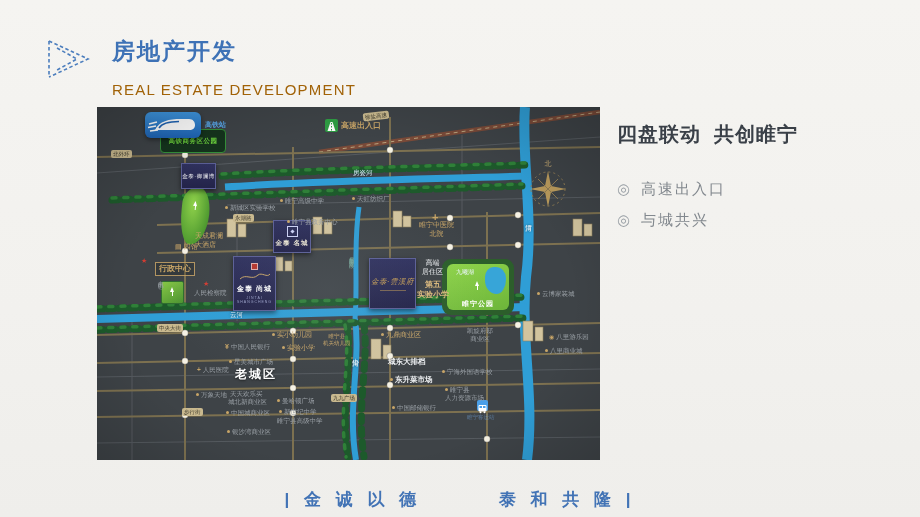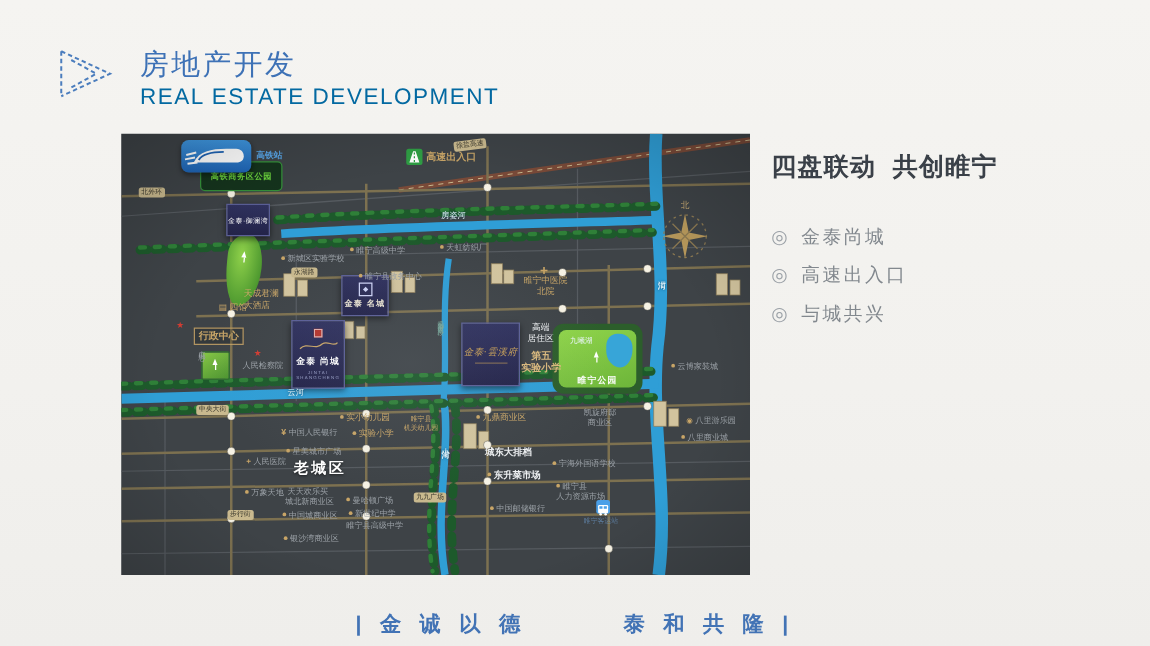--- a/index.html
+++ b/index.html
@@ -1,22 +1,22 @@
 <!DOCTYPE html>
 <html><head>
 <meta charset="utf-8">
 <style>
   html,body{margin:0;padding:0}
   body{width:920px;height:517px;position:relative;overflow:hidden;
        background:linear-gradient(180deg,#f5f4f1 0%,#f2f1ee 60%,#efeeeb 100%);
        font-family:"Liberation Sans",sans-serif;}
   
   .header{position:absolute;left:42px;top:36px;display:flex;gap:16px;align-items:flex-start}
-  .h-title{color:#3e72b6;font-size:23px;font-weight:normal;letter-spacing:2px}
-  .h-sub{color:#0369a1;font-size:18px;letter-spacing:1.2px;margin-top:0}
+  .h-title{color:#3e72b6;font-size:23px;font-weight:bold;letter-spacing:2px}
+  .h-sub{color:#a16207;font-size:15px;letter-spacing:1.2px;margin-top:14px}
   
   .panel{position:absolute;left:617px;top:104px;width:295px}
   .headline{color:#2d6ab3;font-size:23px;font-weight:bold;white-space:pre}
   .slogan{color:#3a4048;font-size:20px;font-weight:bold;letter-spacing:1px;white-space:pre;line-height:1.42}
   .slogan1{margin-top:16px}
   .proj-list{margin-top:20px;display:flex;flex-direction:column}
   .proj{position:relative;color:#82888e;font-size:15px;letter-spacing:2px;margin-top:12px;padding-left:24px}
   .proj::before{content:"◎";position:absolute;left:0;top:0;color:#9aa0a6;font-size:15px;letter-spacing:0}
   
   .footer{position:absolute;left:0;right:0;top:488px;text-align:center;color:#4273b5;
@@ -337,20 +337,19 @@
         <span class="mlbl gr dot" style="left: 345px; top: 261px;">宁海外国语学校</span>
         <span class="mlbl gr dot" style="left: 348px; top: 279px;">睢宁县
 人力资源市场</span>
         <span class="mlbl blue-faint" style="left: 370px; top: 307px;">睢宁客运站</span>
       </div>
   </div>
 
   <div class="panel">
     <div class="slogan slogan1">四盘联动  共创睢宁</div>
     <div class="proj-list">
-        <span class="proj">金泰尚城</span>
         <span class="proj">高速出入口</span>
         <span class="proj">与城共兴</span>
       </div>
   </div>
 
   <div class="footer">| 金 诚 以 德        泰 和 共 隆 |</div>
 </div>
 
 </body></html>

